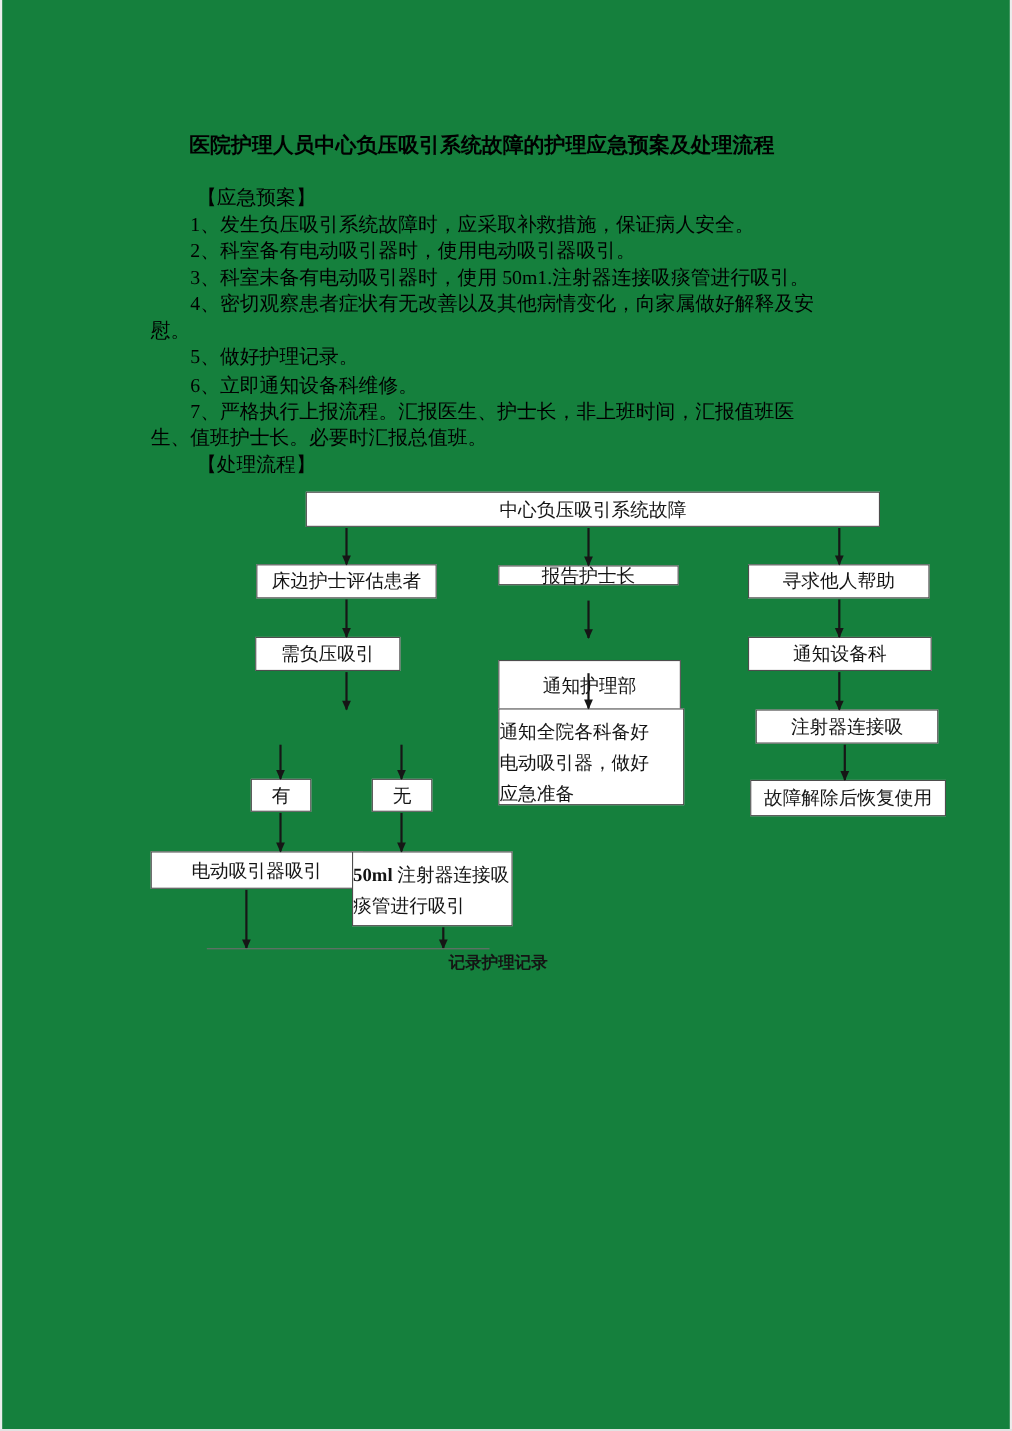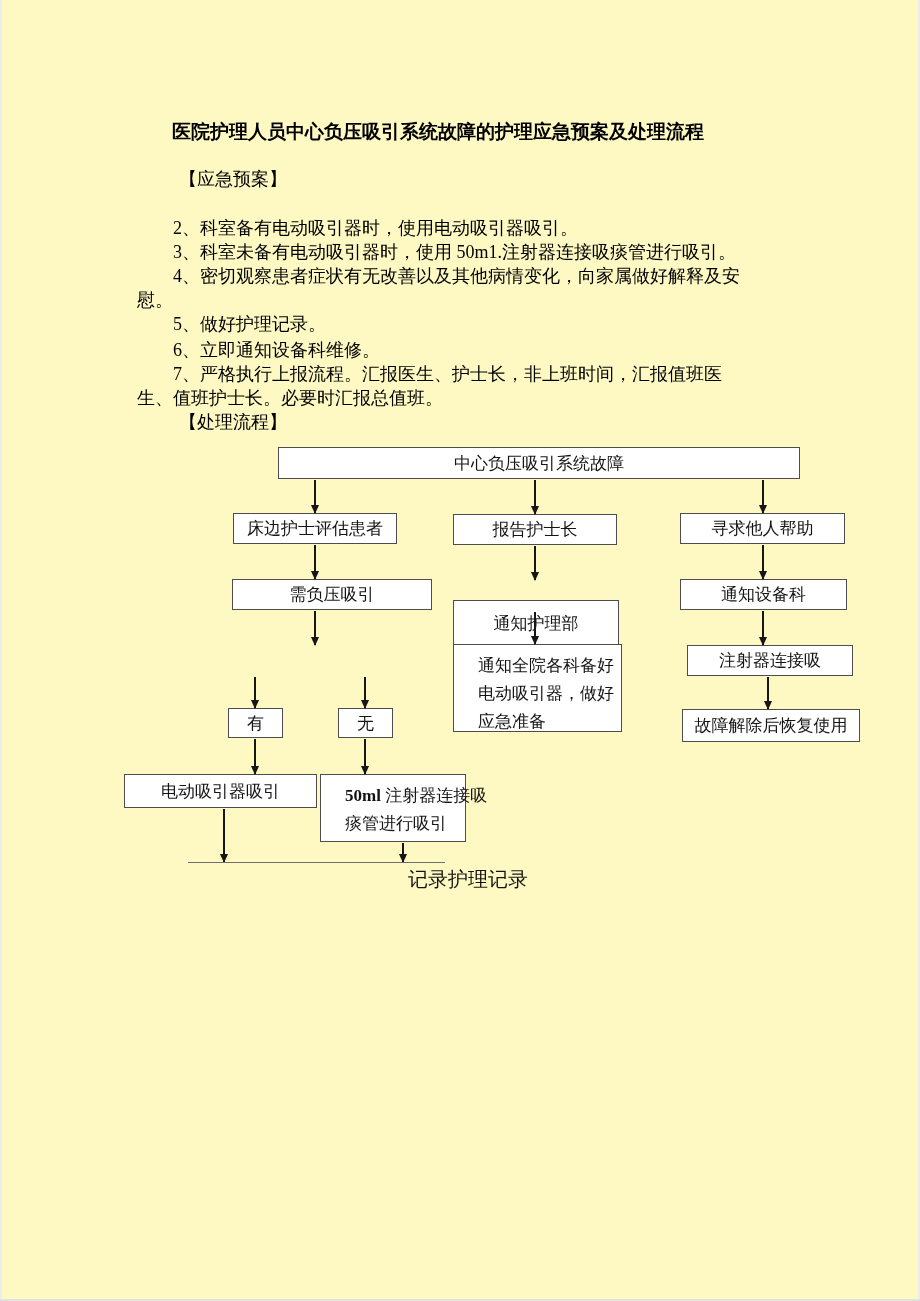--- a/index.html
+++ b/index.html
@@ -5,21 +5,21 @@
   html,body{margin:0;padding:0;}
   body{
     width:920px;height:1301px;
     background:#ffffff;
     font-family:"Liberation Serif","DejaVu Serif",serif;
     position:relative;
     overflow:hidden;
   }
   .page{
     position:absolute;left:0;top:0;width:920px;height:1301px;
-    background:#fef9c3;
+    background:#15803d;
     box-shadow:inset 0 -2px 0 #e2e2e2, inset 2px 0 0 #ececec, inset -2px 0 0 #ececec;
   }
   
   .doc-title{
     position:absolute;left:172px;top:119px;
     font-family:"Liberation Sans","DejaVu Sans",sans-serif;
     font-weight:bold;font-size:19px;color:#000;white-space:nowrap;letter-spacing:0px;
   }
   .tline{
     position:absolute;left:137px;
@@ -32,70 +32,71 @@
     position:absolute;
     border:1px solid #4d4d4d;
     background:#fff;
     display:flex;align-items:center;justify-content:center;
     font-size:17px;color:#141414;
     box-sizing:border-box;
     white-space:nowrap;
   }
   .fbox.multiline{
     flex-direction:column;align-items:flex-start;justify-content:flex-start;
-    padding:7px 24px;line-height:28px;text-align:center;
+    padding:7px 0;line-height:28px;text-align:center;
   }
   .varrow{
     position:absolute;width:2px;background:#161616;
   }
   .varrow::after{
     content:"";position:absolute;bottom:-1px;left:50%;transform:translateX(-50%);
     width:0;height:0;
     border-left:4.5px solid transparent;
     border-right:4.5px solid transparent;
     border-top:9px solid #161616;
   }
   .hline{
     position:absolute;height:0;border-top:1.5px solid #6e6e6e;
   }
   .flow-label{
-    position:absolute;font-size:20px;color:#141414;white-space:nowrap;
+    position:absolute;font-size:15px;color:#141414;white-space:nowrap;font-weight:bold;
   }
 </style>
 </head>
 <body>
 
 <div class="page">
 
   <div class="doc-title">医院护理人员中心负压吸引系统故障的护理应急预案及处理流程</div>
 
   <div class="tline header" style="top:169px">【应急预案】</div>
+  <div class="tline indent" style="top:194px">1、发生负压吸引系统故障时，应采取补救措施，保证病人安全。</div>
   <div class="tline indent" style="top:218px">2、科室备有电动吸引器时，使用电动吸引器吸引。</div>
   <div class="tline indent" style="top:242px">3、科室未备有电动吸引器时，使用 50m1.注射器连接吸痰管进行吸引。</div>
   <div class="tline indent" style="top:266px">4、密切观察患者症状有无改善以及其他病情变化，向家属做好解释及安</div>
   <div class="tline" style="top:290px">慰。</div>
   <div class="tline indent" style="top:314px">5、做好护理记录。</div>
   <div class="tline indent" style="top:340px">6、立即通知设备科维修。</div>
   <div class="tline indent" style="top:364px">7、严格执行上报流程。汇报医生、护士长，非上班时间，汇报值班医</div>
   <div class="tline" style="top:388px">生、值班护士长。必要时汇报总值班。</div>
   <div class="tline header" style="top:412px">【处理流程】</div>
 
   <div class="fbox" style="left:278px;top:447px;width:522px;height:32px">中心负压吸引系统故障</div>
 
   <div class="fbox" style="left:233px;top:513px;width:164px;height:31px">床边护士评估患者</div>
-  <div class="fbox" style="left:232px;top:579px;width:200px;height:31px">需负压吸引</div>
+  <div class="fbox" style="left:232px;top:579px;width:132px;height:31px">需负压吸引</div>
   <div class="fbox" style="left:228px;top:708px;width:55px;height:30px">有</div>
   <div class="fbox" style="left:338px;top:708px;width:55px;height:30px">无</div>
-  <div class="fbox" style="left:124px;top:774px;width:193px;height:34px">电动吸引器吸引</div>
+  <div class="fbox" style="left:137px;top:774px;width:193px;height:34px">电动吸引器吸引</div>
   <div class="fbox multiline" style="left:320px;top:774px;width:146px;height:68px">
     <div><b>50ml</b><span> 注射器连接吸</span></div>
     <div>痰管进行吸引</div>
   </div>
 
-  <div class="fbox" style="left:453px;top:514px;width:164px;height:31px">报告护士长</div>
+  <div class="fbox" style="left:453px;top:514px;width:164px;height:18px">报告护士长</div>
   <div class="fbox" style="left:453px;top:600px;width:166px;height:47px">通知护理部</div>
   <div class="fbox multiline" style="left:453px;top:644px;width:169px;height:88px">
     <div>通知全院各科备好</div>
     <div>电动吸引器，做好</div>
     <div>应急准备</div>
   </div>
 
   <div class="fbox" style="left:680px;top:513px;width:165px;height:31px">寻求他人帮助</div>
   <div class="fbox" style="left:680px;top:579px;width:167px;height:31px">通知设备科</div>
   <div class="fbox" style="left:687px;top:645px;width:166px;height:31px">注射器连接吸</div>

